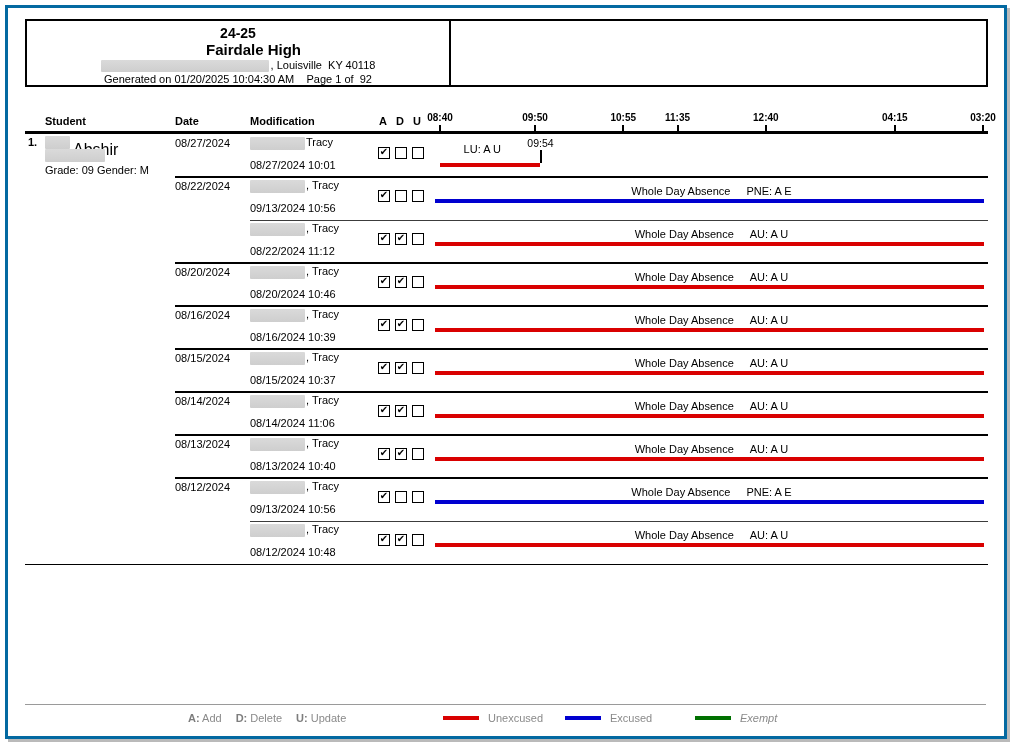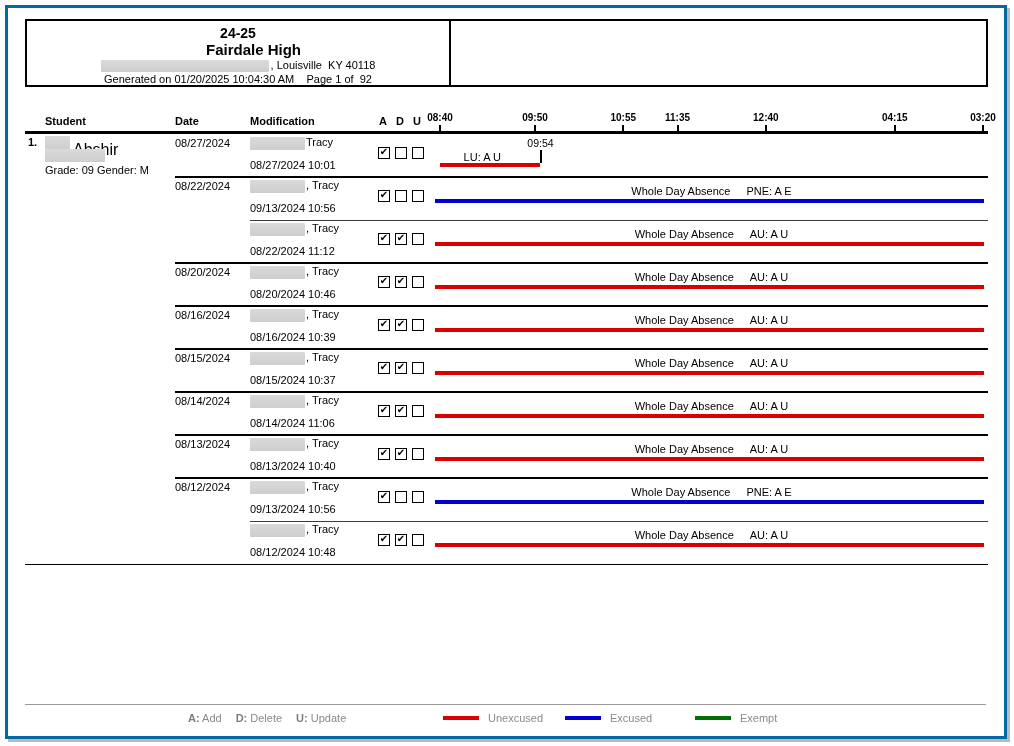--- a/index.html
+++ b/index.html
@@ -52,21 +52,21 @@
   .timestamp { position:absolute; left:225px; top:25px; font-size:11px; white-space:nowrap; }
 
   .cb { position:absolute; top:13px; width:12px; height:12px; border:1.5px solid #000; background:#fff;
         font-size:10px; line-height:10px; text-align:center; }
   .cb-a { left:353px; } .cb-d { left:370px; } .cb-u { left:387px; }
   .cb.checked::after { content:"\2714"; position:relative; top:-1px; }
 
   .bar { position:absolute; height:4px; top:29px; }
   .bar.bar-full { left:-5px; right:-1px; width:auto; top:22px; }
   .bar-label-row { position:absolute; top:8px; left:0; right:0; text-align:center; font-size:11px; white-space:nowrap; }
-  .bar-label-row.partial { top:17px; right:auto; }
+  .bar-label-row.partial { top:9px; right:auto; }
   .bar-code { margin-left:16px;text-align:center; }
   .end-tick { position:absolute; top:16px; width:1.5px; height:13px; background:#000; }
   .end-time { position:absolute; top:3px; transform:translateX(-50%); font-size:10.5px; white-space:nowrap; }
 
   #tbottom { height:1px; background:#000; }
 
   
   #footer-line { position:absolute; left:17px; right:18px; top:696px; height:1px; background:#9a9a9a; }
   .foot-txt { color:#8a8a8a; font-size:11px; }
   #flag-legend { position:absolute; left:180px; top:704px; display:flex; gap:14px; }
@@ -322,19 +322,19 @@
       </div>
     <div id="color-legend-host">
         <span class="legend-item foot-txt" style="left: 435px;">
     <span class="legend-swatch" style="background: rgb(217, 0, 0);"></span>
     <span>Unexcused</span>
   </span>
         <span class="legend-item foot-txt" style="left: 557px;">
     <span class="legend-swatch" style="background: rgb(0, 0, 208);"></span>
     <span>Excused</span>
   </span>
-        <span class="legend-item foot-txt" style="left: 687px;">
+        <span class="legend-item foot-txt" style="left: 687px; font-style: italic;">
     <span class="legend-swatch" style="background: rgb(0, 112, 0);"></span>
     <span>Exempt</span>
   </span>
       </div>
   </div>
 </div>
 
 </body></html>

